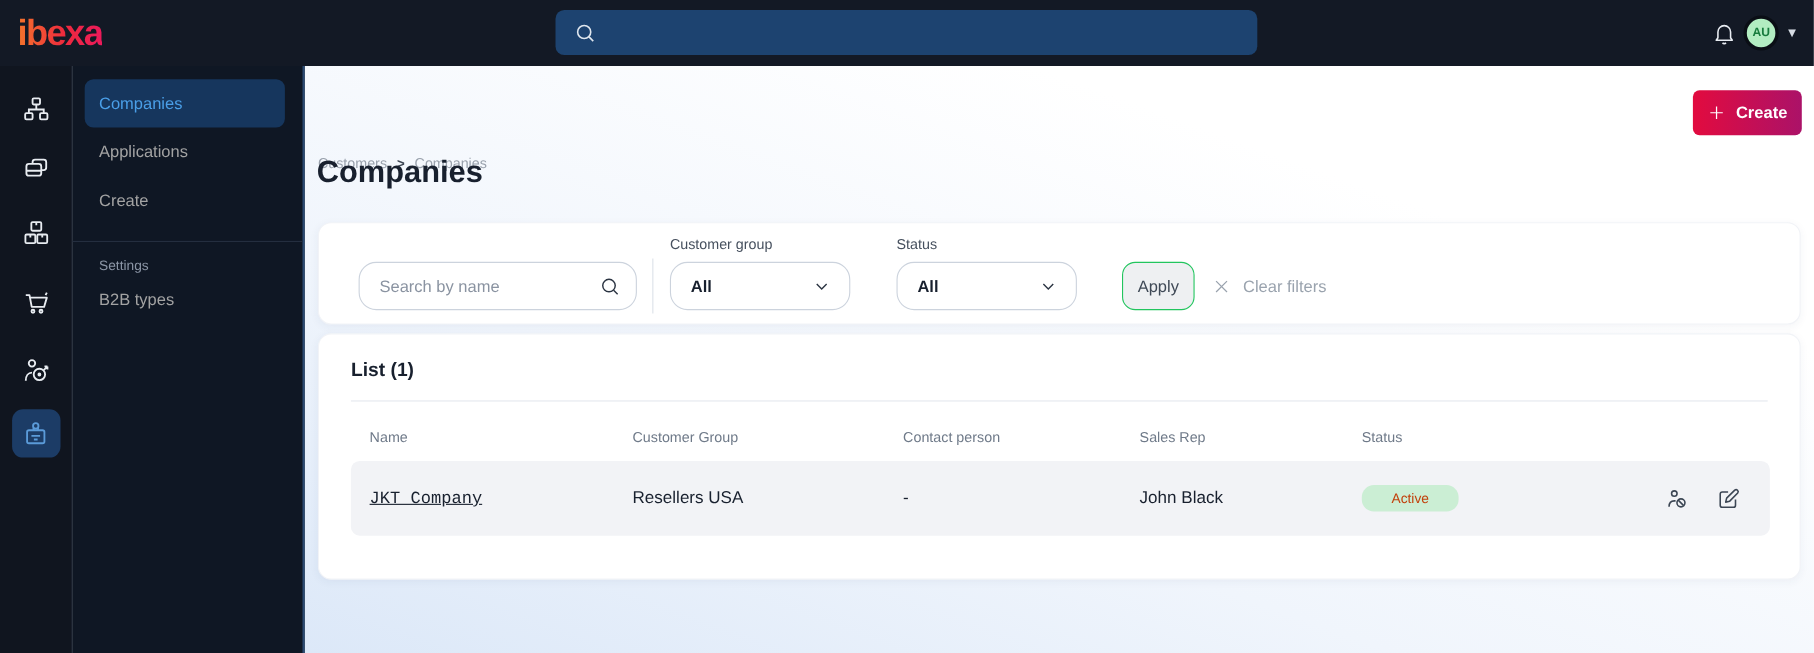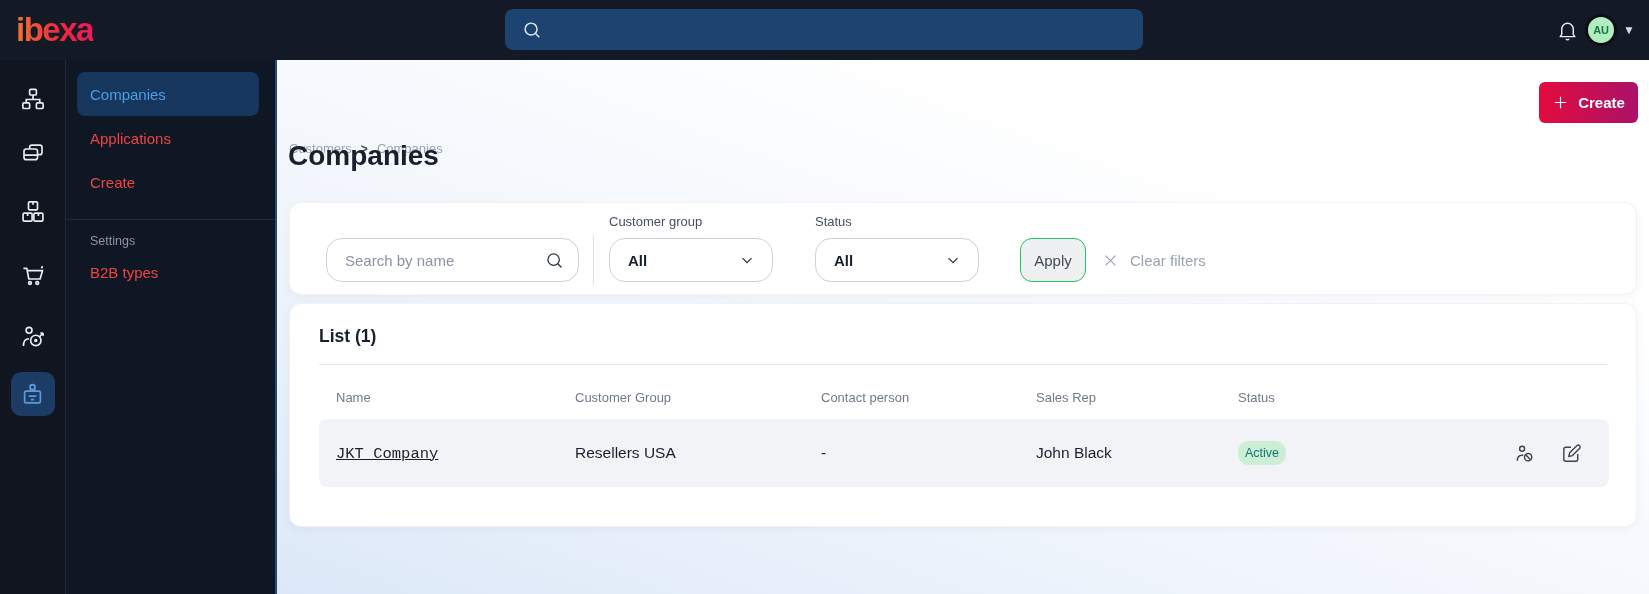--- a/index.html
+++ b/index.html
@@ -25,21 +25,21 @@
 
   
   .rail { position:absolute; top:60px; left:0; width:66px; height:534px; background:#10151f;
           border-right:1px solid #222b3b; z-index:10; }
   .rail-icon { position:absolute; left:50%; transform:translateX(-50%); color:#e8ecf1; cursor:pointer; }
   .rail-icon.active-wrap { width:44px; height:44px; background:#1c3c66; border-radius:10px; color:#5b9bd9;
                            display:flex; align-items:center; justify-content:center; }
   .menu { position:absolute; top:60px; left:66px; width:211px; height:534px; background:#0f1724;
           border-right:2px solid #2b4a72; padding-top:12px; z-index:10; }
   .menu-item { height:44px; margin:0 16px 0 11px; display:flex; align-items:center; padding:0 13px;
-               color:#ef4444; font-size:15px; border-radius:8px; cursor:pointer; }
+               color:#a3a3a3; font-size:15px; border-radius:8px; cursor:pointer; }
   .menu-item.selected { background:#16365d; color:#4a9fe8; }
   .menu-divider { height:1px; background:#242e3f; margin:15px 0 0 0; }
   .menu-section { color:#8b95a5; font-size:12.5px; padding:14px 0 2px 24px; }
 
   
   .main { position:absolute; top:60px; left:277px; width:1372px; height:534px;
           background:linear-gradient(200deg,#ffffff 25%, #f0f5fc 65%, #dce8f8 100%); }
   .breadcrumb { position:absolute; left:12px; top:81px; font-size:13px; color:#99a1ac; display:flex; gap:9px; align-items:center; }
   .breadcrumb .sep { color:#3d4654; font-weight:bold; font-size:12px; }
   .crumb { cursor:pointer; }
@@ -73,22 +73,22 @@
   .list-card { position:absolute; left:12px; top:243px; width:1348px; height:224px; background:#fff;
                border-radius:12px; border:1px solid #f1f3f7; box-shadow:0 2px 8px rgba(35,55,95,.05); }
   .list-title { position:absolute; left:29px; top:22px; font-size:17.5px; font-weight:bold; color:#18202e; }
   .list-divider { position:absolute; left:29px; right:29px; top:60px; height:1px; background:#e4e8ee; }
   .tgrid { display:grid; grid-template-columns:239px 246px 215px 202px 275px 1fr; align-items:center;
            padding-left:17px; }
   .thead { position:absolute; left:29px; width:1290px; top:80px; height:26px; font-size:13px; color:#6f7a89; }
   .trow { position:absolute; left:29px; width:1290px; top:115px; height:68px; background:#f2f3f6;
           border-radius:8px; font-size:15.5px; color:#18202e; cursor:pointer; }
   .row-link { color:#18202e; text-decoration:underline; cursor:pointer;font-family:Liberation Mono, monospace; }
-  .status-badge { display:inline-block; background:#cbeed4; color:#0f766e; font-size:12.5px;
-                  padding:5px 7px; border-radius:11px; }
+  .status-badge { display:inline-block; background:#cbeed4; color:#c2410c; font-size:12.5px;
+                  padding:5px 27px; border-radius:11px; }
   .row-actions { display:flex; justify-content:flex-end; align-items:center; gap:24px; padding-right:28px;
                  color:#3c4654; }
   .row-actions .act { cursor:pointer; }
 </style>
 </head>
 <body>
 
 <div class="topbar">
   <div class="logo">ibexa</div>
 

